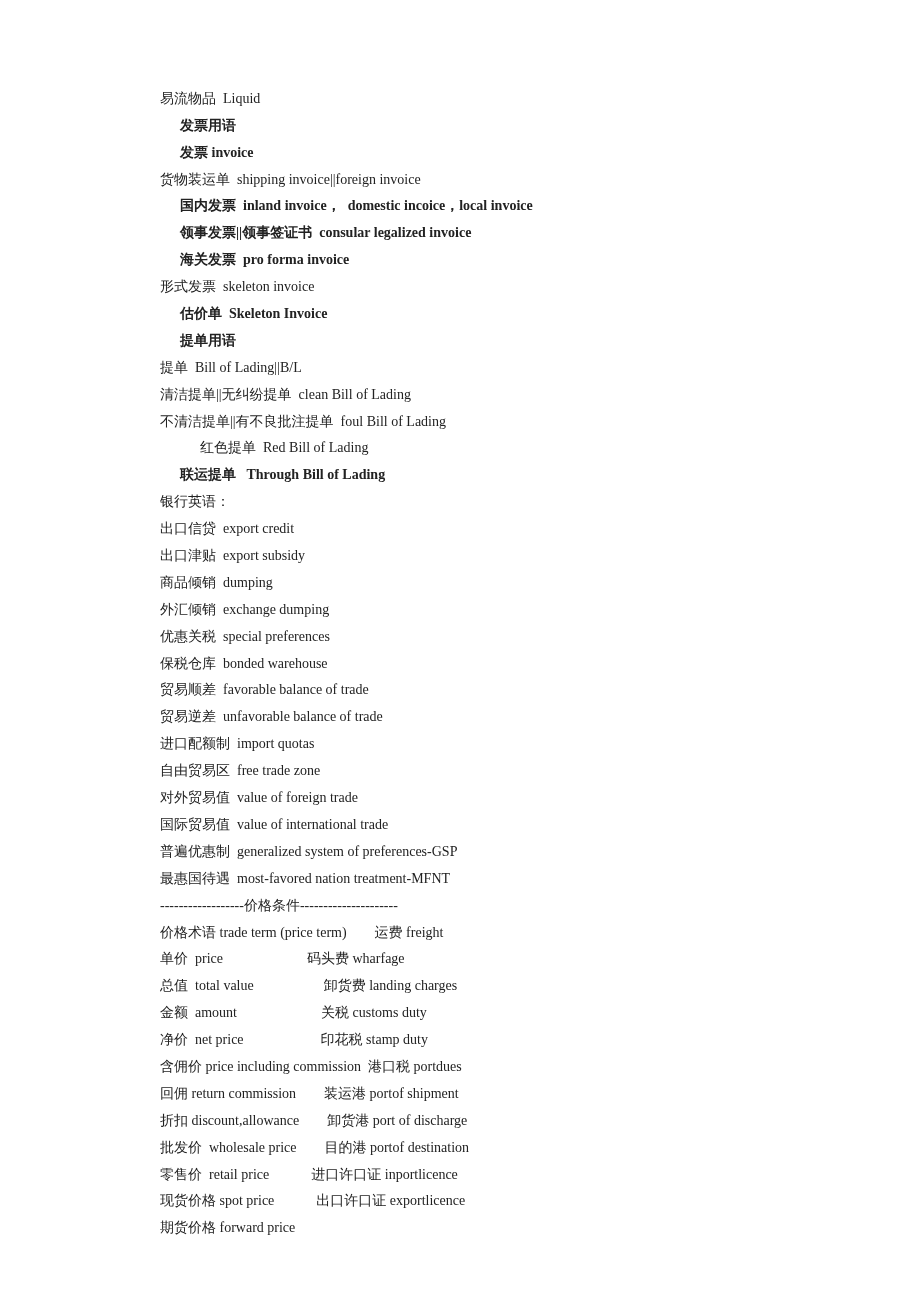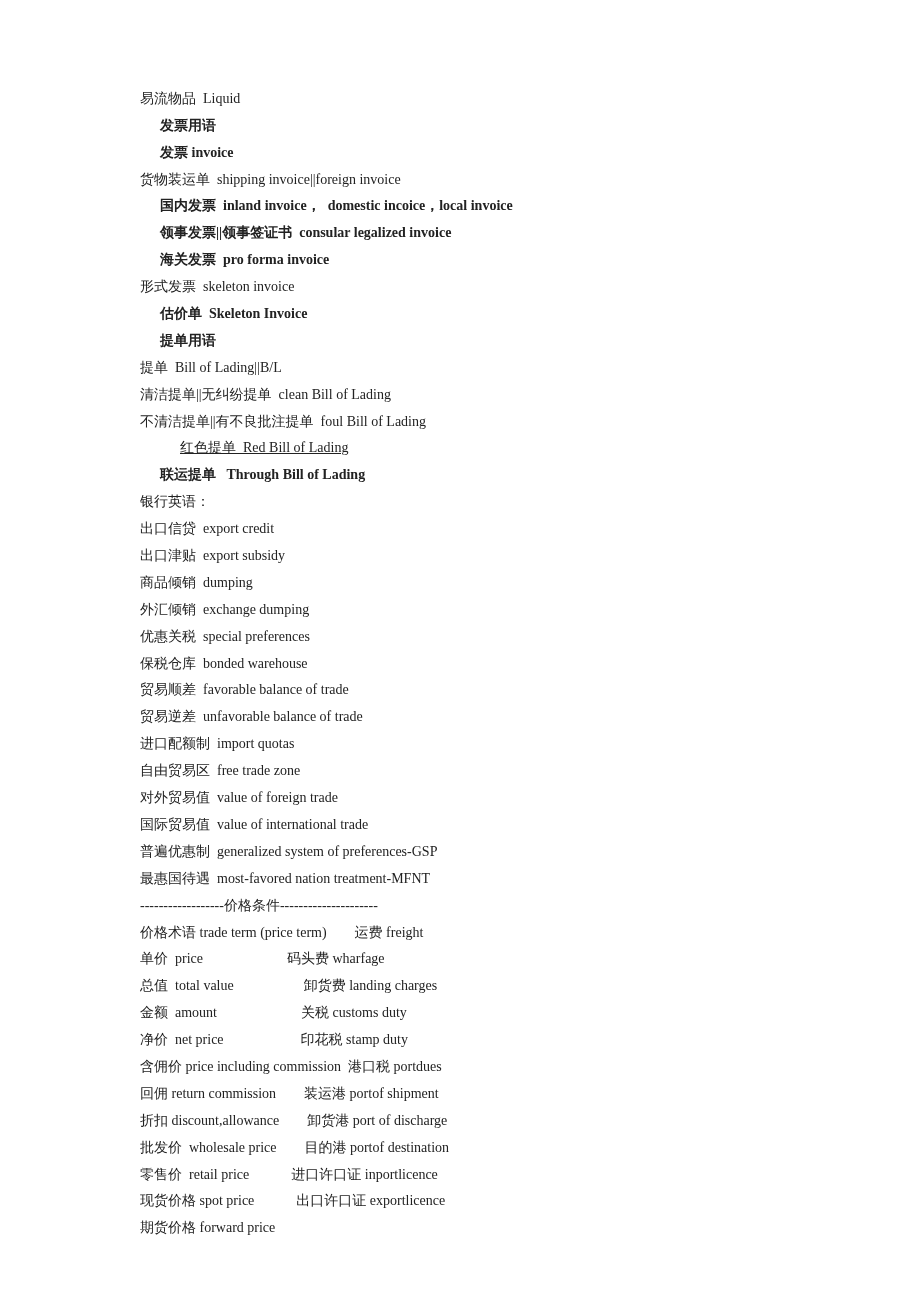--- a/index.html
+++ b/index.html
@@ -13,31 +13,31 @@
       font-size: 14px;
       color: #222222;
       width: 920px;
       min-height: 1302px;
       padding: 60px 120px 60px 140px;
       line-height: 1.8;
     }
     .content-block {
       white-space: pre-wrap;
       line-height: 1.85;
+      margin-left: 20px;
     }
     .line {
       display: block;
       margin-bottom: 1px;
     }
     .indent1 {
       margin-left: 20px;
       font-weight: bold;
     }
     .indent2 {
       margin-left: 40px;
-      text-decoration: underline;
     }
   </style>
 </head>
 <body>
 
 <div class="content-block">
 <span class="line">易流物品  Liquid</span><span class="line indent1">发票用语</span><span class="line indent1">发票 invoice</span><span class="line">货物装运单  shipping invoice||foreign invoice</span><span class="line indent1">国内发票  inland invoice，  domestic incoice，local invoice</span><span class="line indent1">领事发票||领事签证书  consular legalized invoice</span><span class="line indent1">海关发票  pro forma invoice</span><span class="line">形式发票  skeleton invoice</span><span class="line indent1">估价单  Skeleton Invoice</span><span class="line indent1">提单用语</span><span class="line">提单  Bill of Lading||B/L</span><span class="line">清洁提单||无纠纷提单  clean Bill of Lading</span><span class="line">不清洁提单||有不良批注提单  foul Bill of Lading</span><span class="line indent2">红色提单  Red Bill of Lading</span><span class="line indent1">联运提单   Through Bill of Lading</span><span class="line">银行英语：</span><span class="line">出口信贷  export credit</span><span class="line">出口津贴  export subsidy</span><span class="line">商品倾销  dumping</span><span class="line">外汇倾销  exchange dumping</span><span class="line">优惠关税  special preferences</span><span class="line">保税仓库  bonded warehouse</span><span class="line">贸易顺差  favorable balance of trade</span><span class="line">贸易逆差  unfavorable balance of trade</span><span class="line">进口配额制  import quotas</span><span class="line">自由贸易区  free trade zone</span><span class="line">对外贸易值  value of foreign trade</span><span class="line">国际贸易值  value of international trade</span><span class="line">普遍优惠制  generalized system of preferences-GSP</span><span class="line">最惠国待遇  most-favored nation treatment-MFNT</span><span class="line"></span><span class="line">------------------价格条件---------------------</span><span class="line">价格术语 trade term (price term)        运费 freight</span><span class="line">单价  price                        码头费 wharfage</span><span class="line">总值  total value                    卸货费 landing charges</span><span class="line">金额  amount                        关税 customs duty</span><span class="line">净价  net price                      印花税 stamp duty</span><span class="line">含佣价 price including commission  港口税 portdues</span><span class="line">回佣 return commission        装运港 portof shipment</span><span class="line">折扣 discount,allowance        卸货港 port of discharge</span><span class="line">批发价  wholesale price        目的港 portof destination</span><span class="line">零售价  retail price            进口许口证 inportlicence</span><span class="line">现货价格 spot price            出口许口证 exportlicence</span><span class="line">期货价格 forward price</span></div>
 
 </body></html>

